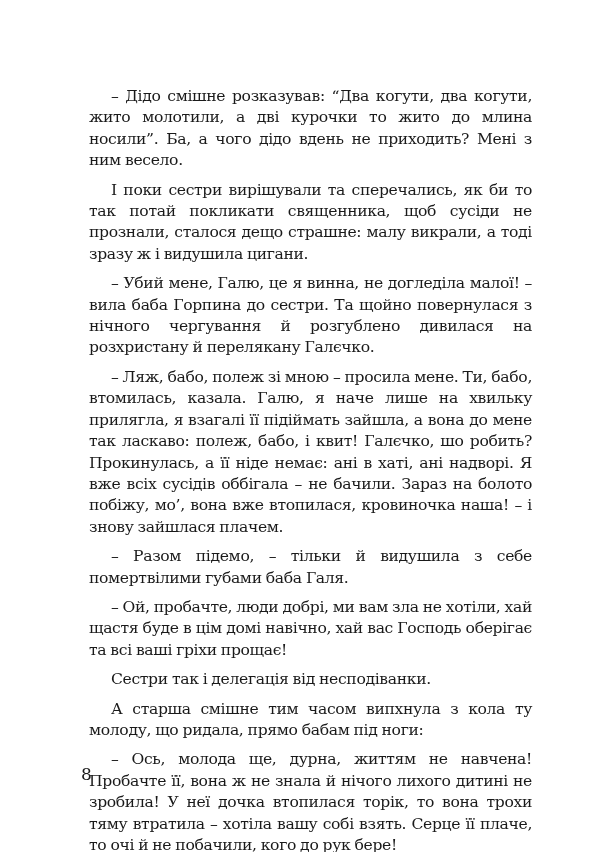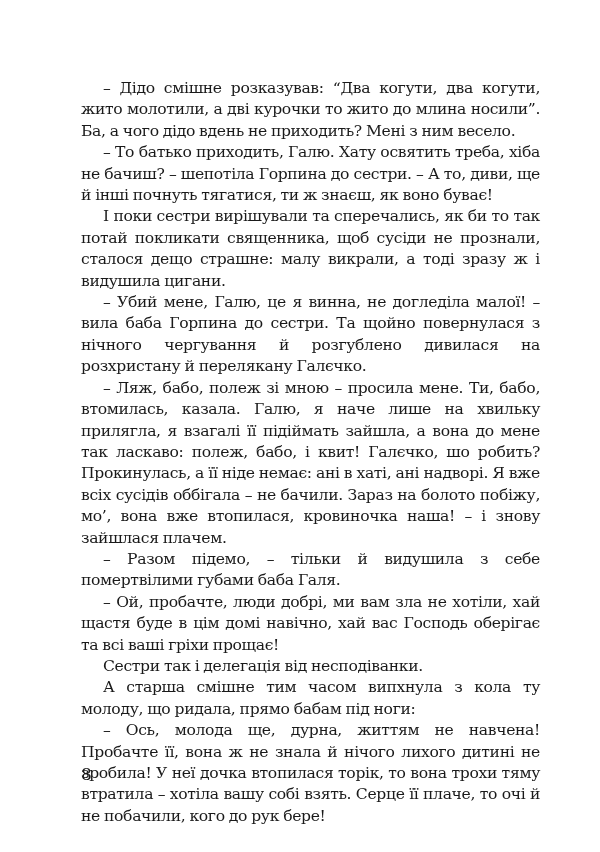--- a/index.html
+++ b/index.html
@@ -5,32 +5,31 @@
   html, body { margin: 0; padding: 0; }
   body {
     width: 600px; height: 852px; background: #ffffff; position: relative; overflow: hidden;
     font-family: "DejaVu Serif", "Liberation Serif", serif; color: #1a1a1a;
   }
   .page-text {
     position: absolute; left: 81px; top: 78px; width: 459px;
     font-size: 15.6px; line-height: 21.4px; text-align: justify; hyphens: manual;
     letter-spacing: -0.35px; word-spacing: -0.5px;
   }
-  .page-text p { margin: 0; text-indent: 22px; }
+  .page-text p { margin: 8px; text-indent: 22px; }
   .page-num {
     position: absolute; left: 81px; top: 764px; font-size: 17px;
     font-family: "DejaVu Serif", "Liberation Serif", serif;
   }
 </style>
 </head>
 <body>
 
 <div class="page-text">
   <p>– Дідо смішне розказував: “Два когути, два когути, жито молотили, а дві курочки то жито до млина носили”. Ба, а чого дідо вдень не приходить? Мені з ним весело.</p>
-  <p>– То батько приходить, Галю. Хату освятить треба, хіба не бачиш? – шепотіла Горпина до сестри. – А то, диви, ще й інші почнуть тягатися, ти ж знаєш, як воно буває!</p>
   <p>І поки сестри вирішували та сперечались, як би то так потай покликати священника, щоб сусіди не прознали, сталося дещо страшне: малу викрали, а тоді зразу ж і видушила цигани.</p>
   <p>– Убий мене, Галю, це я винна, не догледіла малої! – вила баба Горпина до сестри. Та щойно повернулася з нічного чергування й розгублено дивилася на розхристану й перелякану Галєчко.</p>
   <p>– Ляж, бабо, полеж зі мною – просила мене. Ти, бабо, втомилась, казала. Галю, я наче лише на хвильку прилягла, я взагалі її підіймать зайшла, а вона до мене так ласкаво: полеж, бабо, і квит! Галєчко, шо робить? Прокинулась, а її ніде немає: ані в хаті, ані надворі. Я вже всіх сусідів оббігала – не бачили. Зараз на болото побіжу, мо’, вона вже втопилася, кровиночка наша! – і знову зайшлася плачем.</p>
   <p>– Разом підемо, – тільки й видушила з себе помертвілими губами баба Галя.</p>
   <p>– Ой, пробачте, люди добрі, ми вам зла не хотіли, хай щастя буде в цім домі навічно, хай вас Господь оберігає та всі ваші гріхи прощає!</p>
   <p>Сестри так і делегація від несподіванки.</p>
   <p>А старша смішне тим часом випхнула з кола ту молоду, що ридала, прямо бабам під ноги:</p>
   <p>– Ось, молода ще, дурна, життям не навчена! Пробачте її, вона ж не знала й нічого лихого дитині не зробила! У неї дочка втопилася торік, то вона трохи тяму втратила – хотіла вашу собі взять. Серце її плаче, то очі й не побачили, кого до рук бере!</p>
 </div>
 

